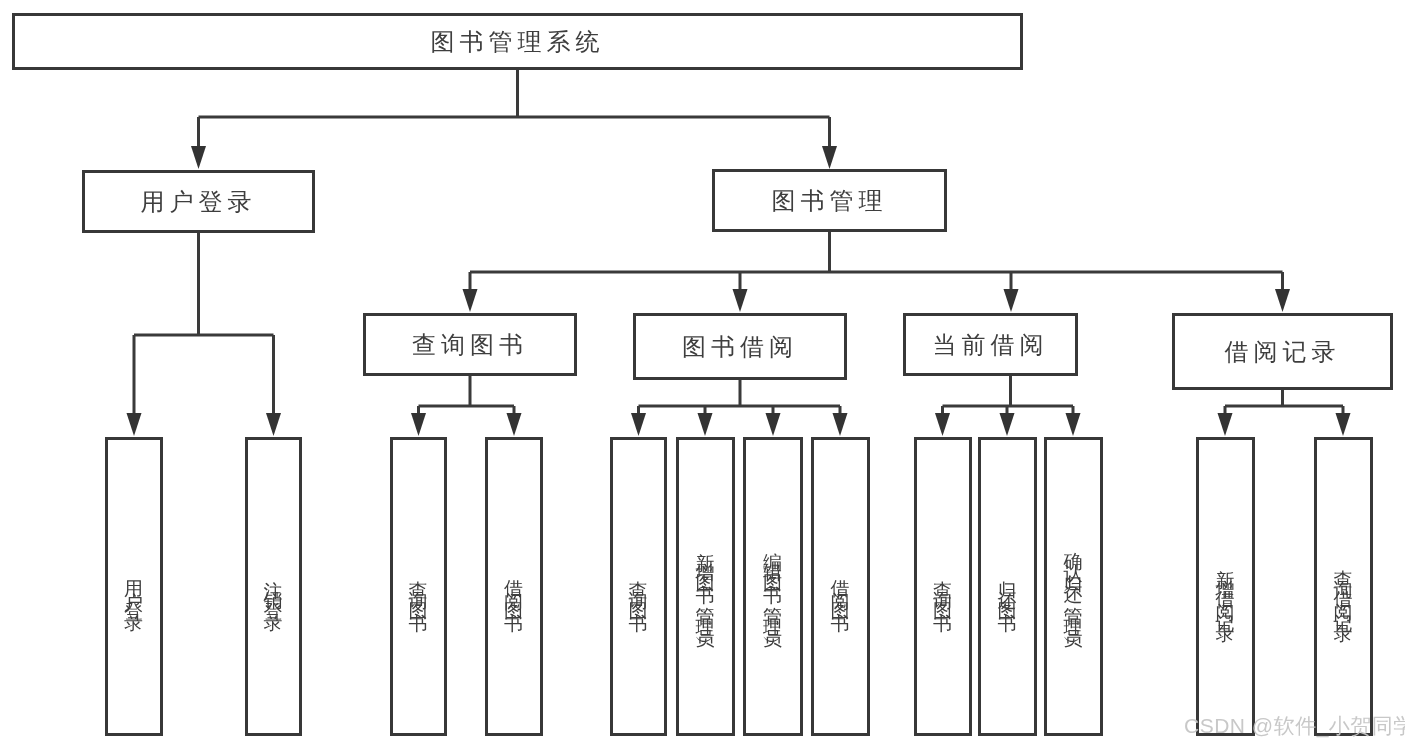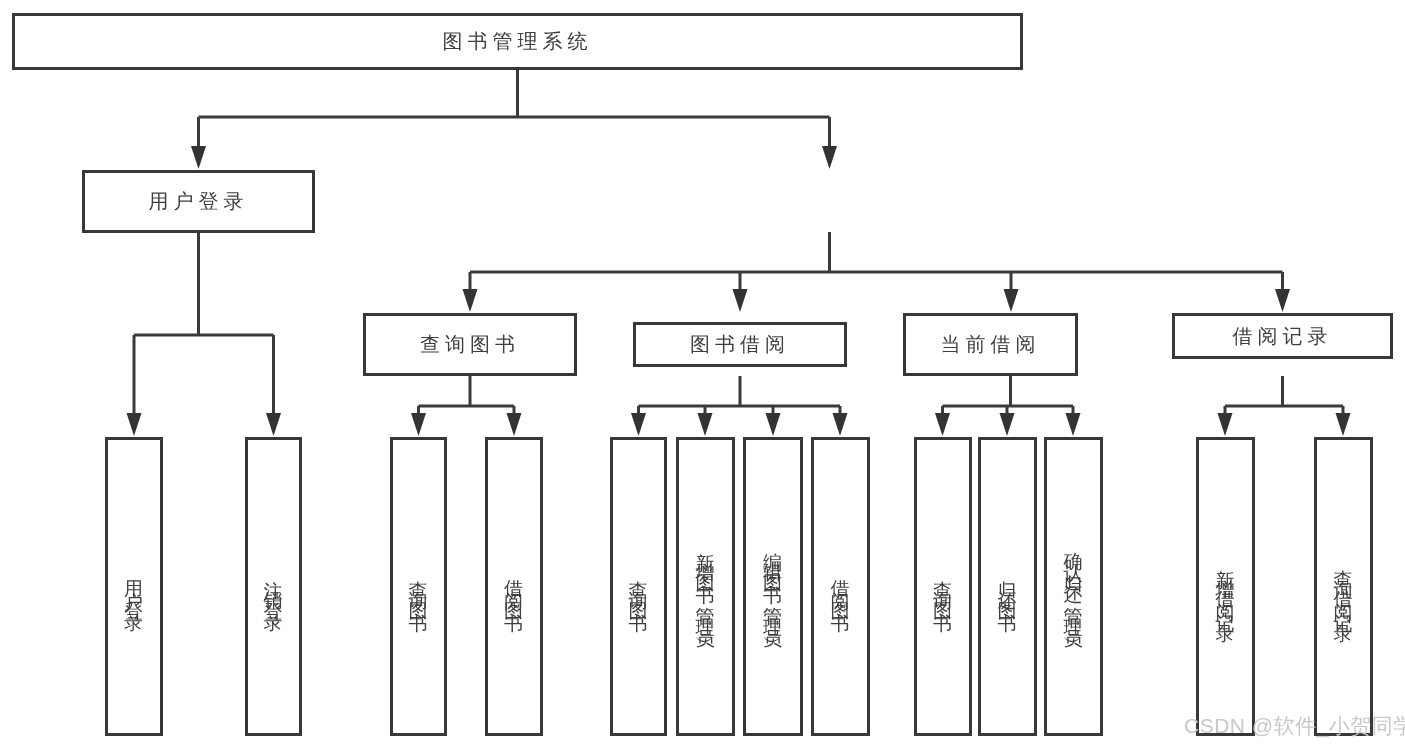--- a/index.html
+++ b/index.html
@@ -7,21 +7,21 @@
     position:relative;width:1405px;height:747px;background:#ffffff;
     font-family:"Liberation Sans",sans-serif;overflow:hidden;
   }
   .wires{position:absolute;left:0;top:0;z-index:0;}
   .wires path{stroke:#3a3a3a;stroke-width:3;fill:none;}
   .wires polygon{fill:#333333;stroke:none;}
   .box{
     position:absolute;box-sizing:border-box;border:3px solid #383838;background:#ffffff;
     display:flex;align-items:center;justify-content:center;color:#3e3e3e;z-index:1;
   }
-  .h{font-size:20px;letter-spacing:5px;white-space:nowrap;}
+  .h{font-size:24px;letter-spacing:5px;white-space:nowrap;}
   .v{writing-mode:vertical-rl;text-orientation:mixed;font-size:19px;letter-spacing:11px;line-height:1;}
   .watermark{
     position:absolute;left:1184px;top:713px;z-index:3;
     font-size:21px;line-height:25px;color:rgba(197,197,197,0.95);
     letter-spacing:0.5px;white-space:nowrap;
   }
 </style>
 </head>
 <body>
 
@@ -77,31 +77,34 @@
     </g>
   </svg>
 
   <div class="box h" style="left:12px;top:13px;width:1011px;height:57px">
     <span>图书管理系统</span>
   </div>
 
   <div class="box h" style="left:82px;top:170px;width:233px;height:63px">
     <span>用户登录</span>
   </div>
+  <div class="box h" style="left:712px;top:169px;width:235px;height:63px">
+    <span>图书管理</span>
+  </div>
 
   <div class="box h" style="left:363px;top:313px;width:214px;height:63px">
     <span>查询图书</span>
   </div>
-  <div class="box h" style="left:633px;top:322px;width:214px;height:45px">
+  <div class="box h" style="left:633px;top:313px;width:214px;height:67px">
     <span>图书借阅</span>
   </div>
   <div class="box h" style="left:903px;top:313px;width:175px;height:63px">
     <span>当前借阅</span>
   </div>
-  <div class="box h" style="left:1172px;top:313px;width:221px;height:46px">
+  <div class="box h" style="left:1172px;top:313px;width:221px;height:77px">
     <span>借阅记录</span>
   </div>
 
   <div class="box v" style="left:105px;top:437px;width:58px;height:299px">
     <span>用户登录</span>
   </div>
   <div class="box v" style="left:245px;top:437px;width:57px;height:299px">
     <span>注销登录</span>
   </div>
 

